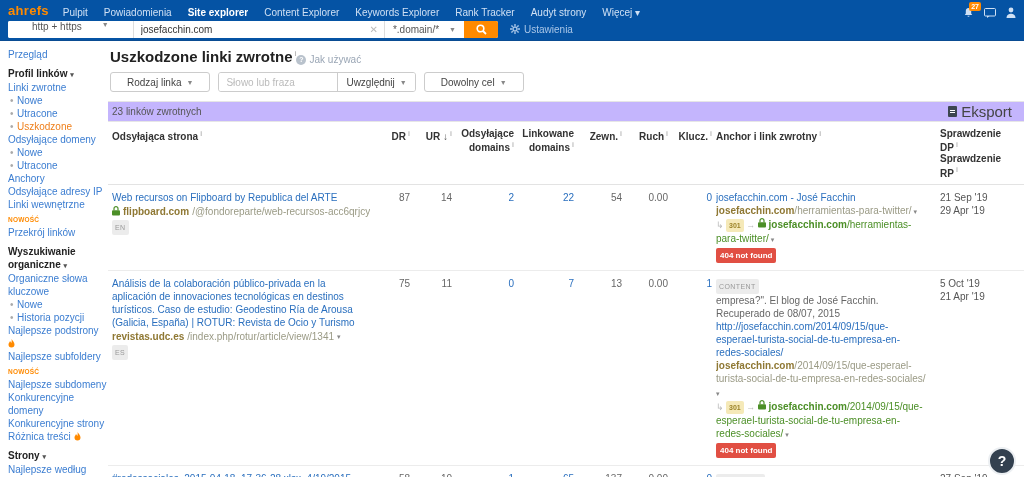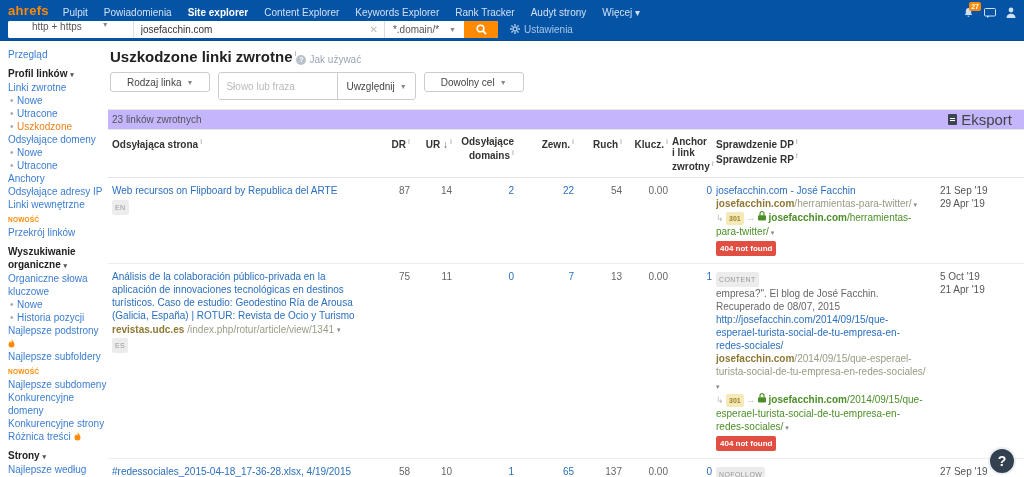--- a/index.html
+++ b/index.html
@@ -47,21 +47,21 @@
   .page-head { display:flex; align-items:baseline; padding:0 0 7px 2px; }
   .page-title { font-size:15px; font-weight:bold; color:#222; }
   .has-info::after { content:"i"; font-size:7px; color:#b9b9b9; vertical-align:super; margin-left:2px; }
   .howuse { display:flex; align-items:center; gap:3px; color:#9aa6b5; font-size:10px; cursor:pointer; }
   .q-circle { width:10px; height:10px; border-radius:50%; background:#b9c2cc; color:#fff; font-size:7px;
     display:inline-flex; align-items:center; justify-content:center; font-weight:bold; }
 
   .filters { display:flex; gap:8px; padding:0 0 9px 2px; }
   .f-btn { background:#fff; border:1px solid #ccc; border-radius:3px; height:20px; padding:0 16px;
     font-size:10px; color:#444; display:inline-flex; align-items:center; gap:5px; cursor:pointer; }
-  .f-group { display:flex; border:1px solid #ccc; border-radius:3px; overflow:hidden; height:28px;justify-content:center; }
+  .f-group { display:flex; border:1px solid #ccc; border-radius:3px; overflow:hidden; height:20px;justify-content:center; }
   .f-group input { border:none; outline:none; width:118px; padding:0 7px; font-size:10px; }
   .f-group input::placeholder { color:#bbb; }
   .f-group .f-select { border:none; border-left:1px solid #ccc; background:#fff; height:100%;
     padding:0 8px; font-size:10px; color:#444; display:inline-flex; align-items:center; gap:5px; cursor:pointer; }
 
   .countbar { background:#c4b5fd; border-top:1px solid #e6e6e6; border-bottom:1px solid #e6e6e6;
     height:21px; display:flex; align-items:center; padding:0 12px 0 4px; justify-content:space-between; }
   .countbar .cnt { color:#555; font-size:10px; }
   .export-btn { display:flex; align-items:center; gap:4px; color:#444; font-size:15px; cursor:pointer; }
   .doc-ico { width:9px; height:11px; background:#3d4650; border-radius:1px; position:relative; }
@@ -240,33 +240,41 @@
         <span class="doc-ico"></span>
         <span>Eksport</span>
       </span>
     </div>
 
     <div class="grid-row thead">
       <span class="th has-info">Odsyłająca strona</span>
       <span class="th num has-info">DR</span>
       <span class="th num has-info"><span>UR</span> <span class="sort-arrow">↓</span></span>
       <span class="th num has-info">Odsyłające domains</span>
+      <span class="th num has-info">Linkowane domains</span>
       <span class="th num has-info">Zewn.</span>
       <span class="th num has-info">Ruch</span>
       <span class="th num has-info">Klucz.</span>
       <span class="th has-info">Anchor i link zwrotny</span>
       <span class="th th-dates">
         <span class="has-info">Sprawdzenie DP</span><br>
         <span class="has-info">Sprawdzenie RP</span>
       </span>
     </div>
 
     <div id="rows">
         <div class="grid-row row">
-          <div class="cell"><a class="title-link">Web recursos on Flipboard by Republica del ARTE</a><span class="lang-badge">EN</span></div>
+          <div class="cell"><a class="title-link">Web recursos on Flipboard by Republica del ARTE</a><div class="urlline">
+              <svg width="8" height="10" viewBox="0 0 8 10" style="flex-shrink:0">
+                <rect y="4.2" width="8" height="5.3" rx="1" fill="#4c8f27"></rect>
+                <path d="M2 4.2 V2.6 A2 2 0 0 1 6 2.6 V4.2" stroke="#4c8f27" stroke-width="1.2" fill="none"></path>
+              </svg>
+              <span class="u-domain">flipboard.com</span>
+              <span class="u-path">/@fondoreparte/web-recursos-acc6qrjcy</span>
+            </div><span class="lang-badge">EN</span></div>
           <div class="cell num gray">87</div>
           <div class="cell num gray">14</div>
           <div class="cell num"><a class="blue">2</a></div>
           <div class="cell num"><a class="blue">22</a></div>
           <div class="cell num gray">54</div>
           <div class="cell num gray">0.00</div>
           <div class="cell num"><a class="blue">0</a></div>
           <div class="cell anchor-cell">
             <div class="wrapline"><a class="blue">josefacchin.com - José Facchin</a></div>
             <div class="wrapline"><span class="u-domain">josefacchin.com</span><span class="u-path">/herramientas-para-twitter/</span><span class="caret"> ▾</span></div>

